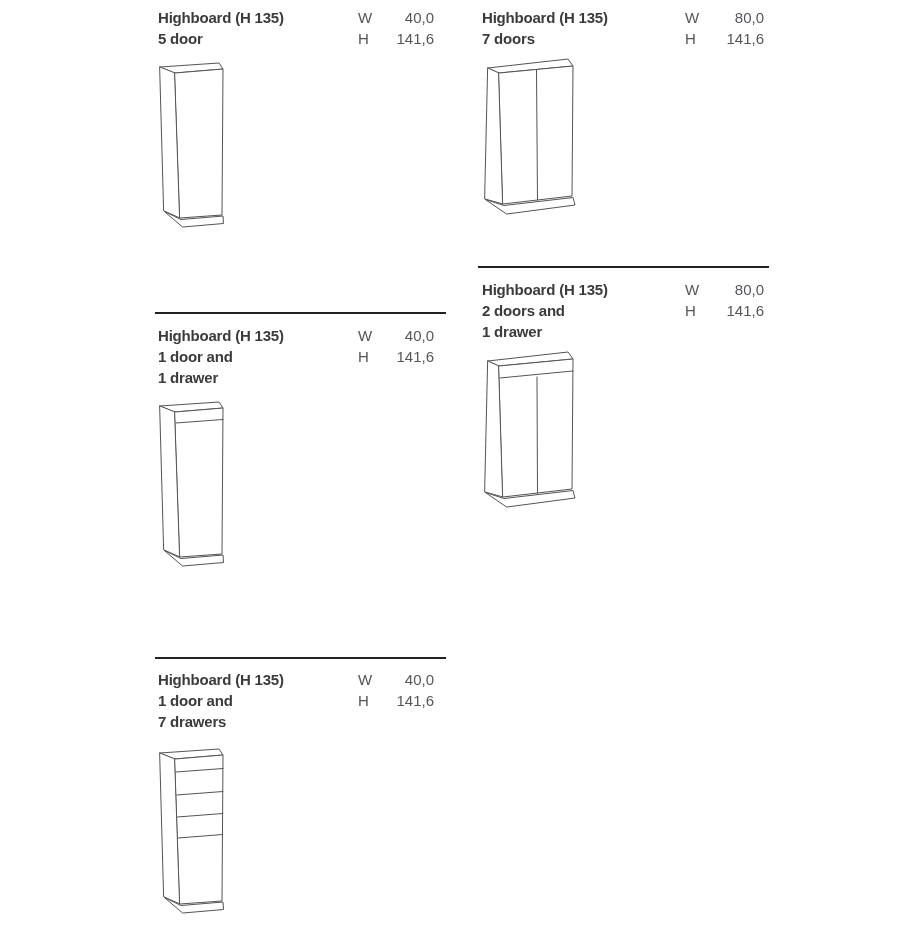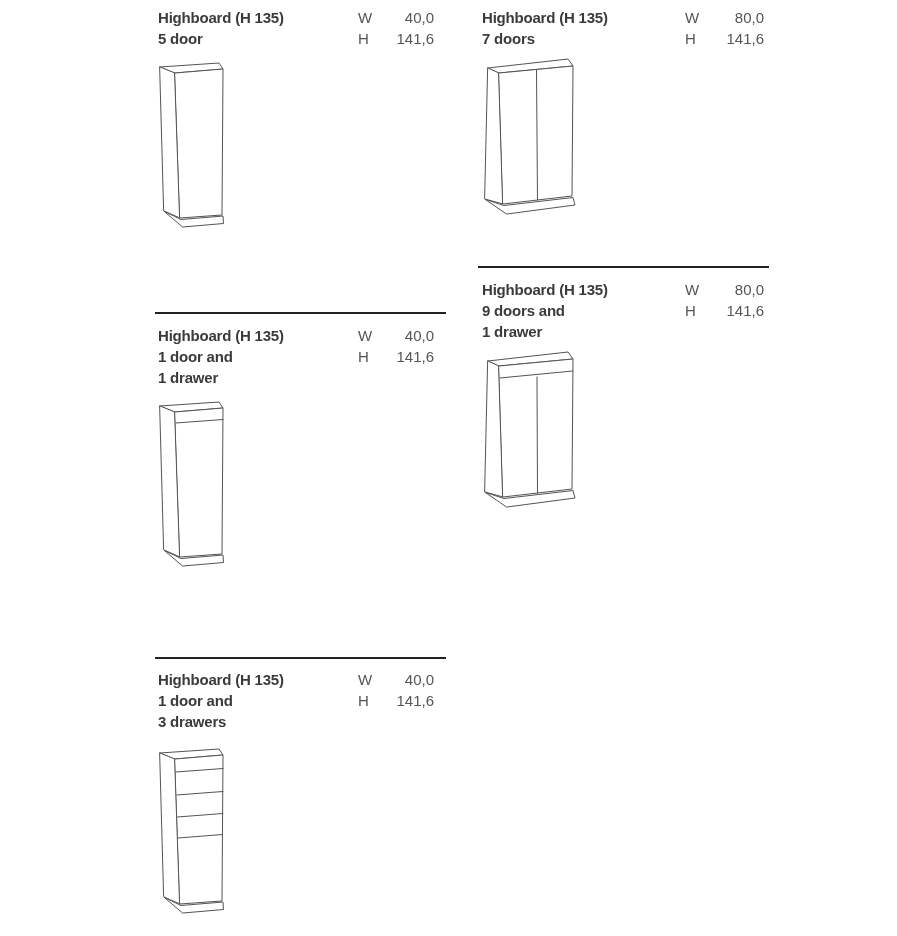--- a/index.html
+++ b/index.html
@@ -105,21 +105,21 @@
     <path d="M10,15 L21,20 L25,151 L7,146 Z"></path>
     <path d="M21,20 L95,13 L94,143 L25,151 Z"></path>
     <line x1="58.5" y1="16.5" x2="59.5" y2="147"></line>
     <path d="M7.5,146.5 L26,152.5 L95,144.5 L97,152 L29,161 Z"></path>
   </svg>
 
   <div class="divider" style="left:478px; top:266px; width:291px;"></div>
 
   <div class="panel-header" style="left:482px; top:279px;">
     <span class="title-line">Highboard (H 135)</span>
-    <span class="title-line">9 doors and</span>
+    <span class="title-line">2 doors and</span>
     <span class="title-line">1 drawer</span>
   </div>
   <div class="dims" style="left:685px; top:279px; width:79px;">
     <div class="dim-row">
       <span class="dim-label">W</span>
       <span class="dim-value">80,0</span>
     </div>
     <div class="dim-row">
       <span class="dim-label">H</span>
       <span class="dim-value">141,6</span>
@@ -157,21 +157,21 @@
     <path d="M20,16 L68,12 L67,158 L25,161 Z"></path>
     <line x1="21" y1="27" x2="68" y2="23.5"></line>
     <path d="M9.5,154.5 L26,162.5 L68,159 L68.5,166.5 L28,170 Z"></path>
   </svg>
 
   <div class="divider" style="left:155px; top:657px; width:291px;"></div>
 
   <div class="panel-header" style="left:158px; top:669px;">
     <span class="title-line">Highboard (H 135)</span>
     <span class="title-line">1 door and</span>
-    <span class="title-line">3 drawers</span>
+    <span class="title-line">7 drawers</span>
   </div>
   <div class="dims" style="left:358px; top:669px; width:76px;">
     <div class="dim-row">
       <span class="dim-label">W</span>
       <span class="dim-value">40,0</span>
     </div>
     <div class="dim-row">
       <span class="dim-label">H</span>
       <span class="dim-value">141,6</span>
     </div>

